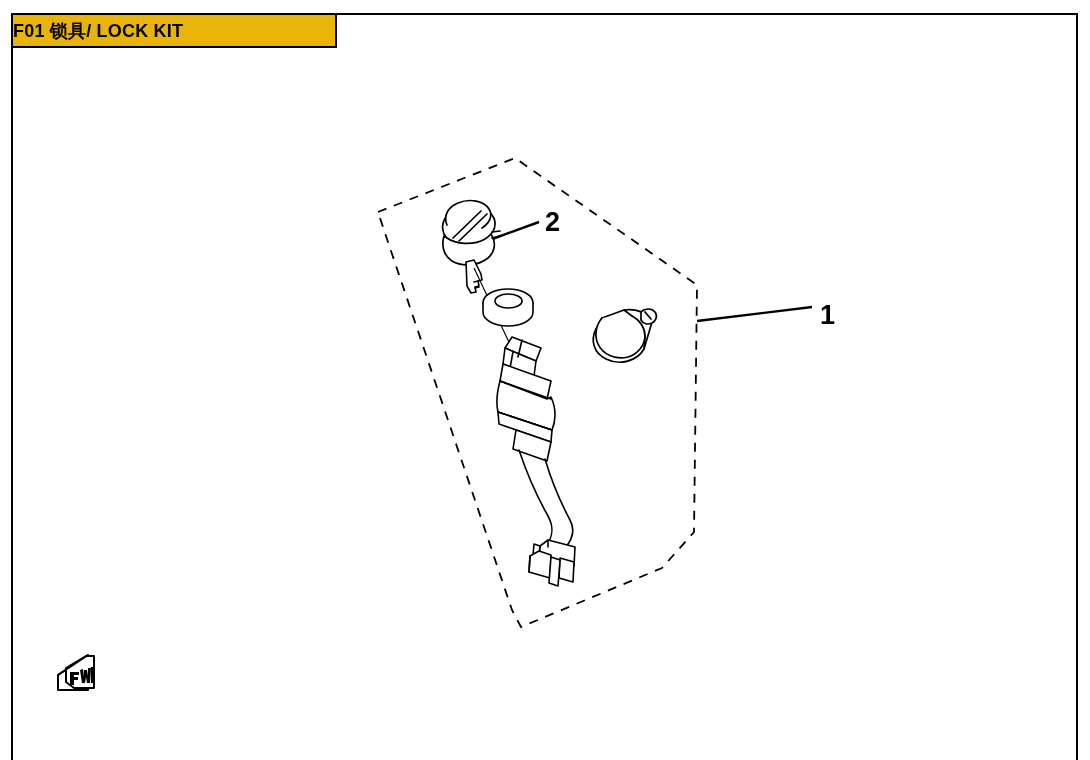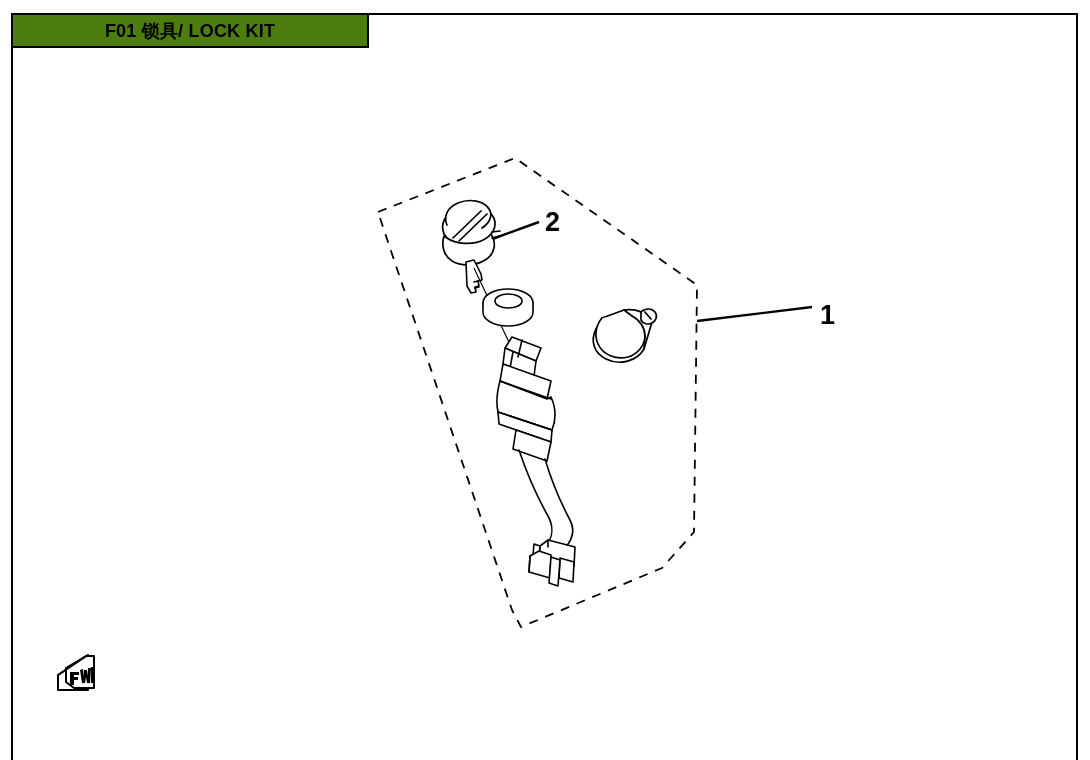--- a/index.html
+++ b/index.html
@@ -35,28 +35,28 @@
     border-top: 2px solid #000;
     border-right: 2px solid #000;
     box-sizing: border-box;
   }
 
   
   .title-box {
     position: absolute;
     left: 11px;
     top: 13px;
-    width: 358px;
+    width: 326px;
     height: 35px;
     border: 2px solid #000;
     box-sizing: border-box;
-    background: #4d7c0f;
+    background: #eab308;
     display: flex;
     align-items: center;
-    justify-content: center;
+    justify-content: flex-start;
     z-index: 5;
   }
   .title-text {
     font-family: "Liberation Sans", "DejaVu Sans", sans-serif;
     font-size: 18px;
     font-weight: bold;
     color: #000;
     letter-spacing: 0.2px;
     white-space: nowrap;
   }

